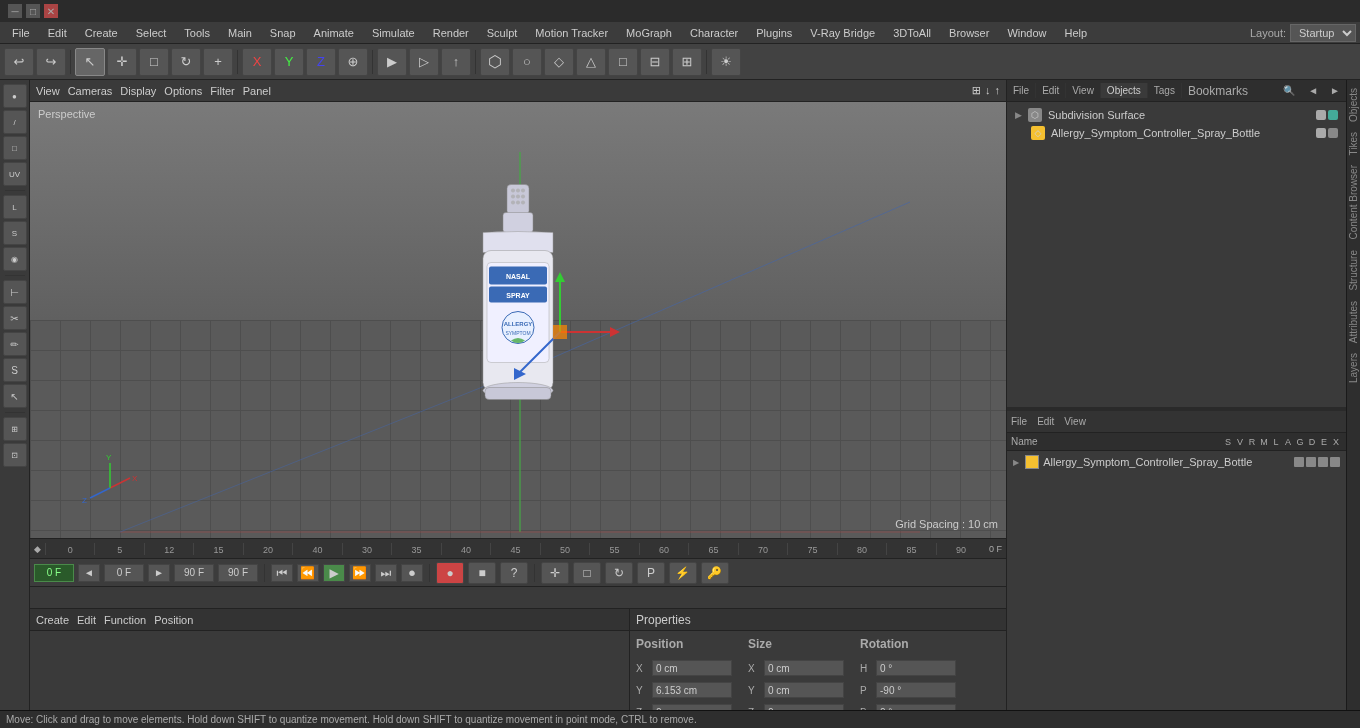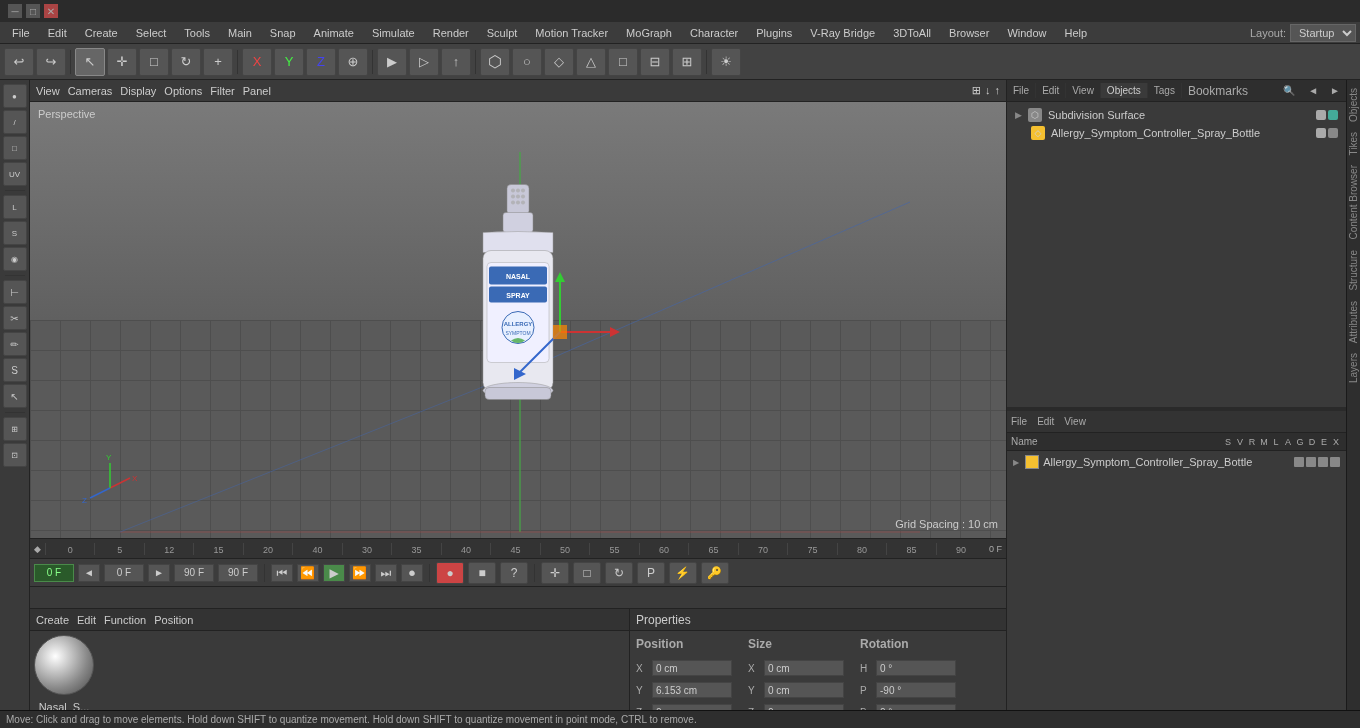--- a/index.html
+++ b/index.html
@@ -360,26 +360,20 @@
 
     <div id="bottom-panel">
 
       <div id="material-editor">
         <div id="mat-header">
           <span>Create</span>
           <span>Edit</span>
           <span>Function</span>
           <span>Position</span>
         </div>
-        <div id="mat-content">
-          <div style="display:flex;flex-direction:column;align-items:center;gap:2px;">
-            <div id="mat-preview"></div>
-            <div id="mat-label">Nasal_S...</div>
-          </div>
-        </div>
       </div>
 
       <div id="properties-panel">
         <div id="props-header">
           <span>Properties</span>
         </div>
         <div id="props-content">
 
           <div class="prop-group">
             <div class="prop-group-label">Position</div>

